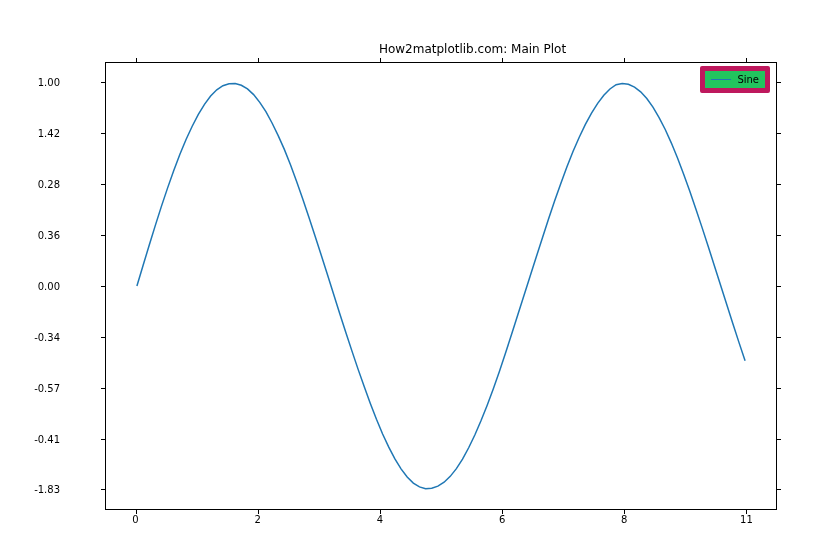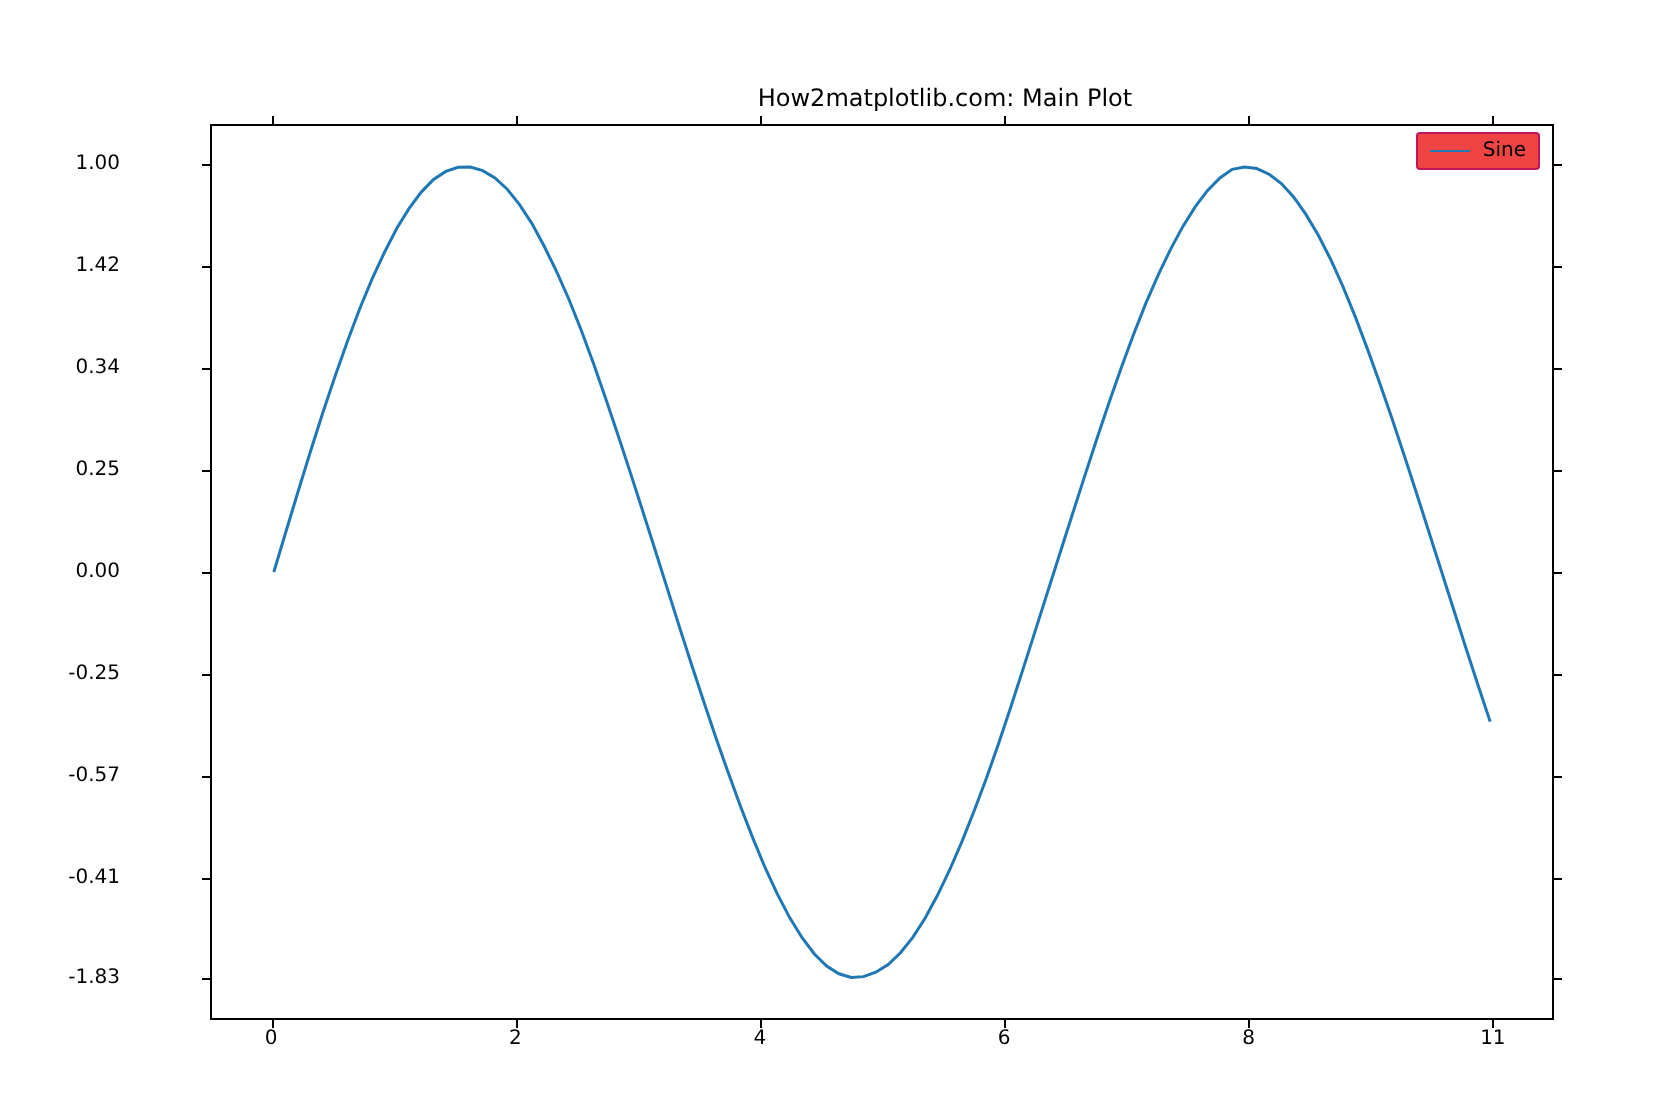--- a/index.html
+++ b/index.html
@@ -78,22 +78,22 @@
     position: absolute;
     width: 1px;
     height: 4px;
     background: #000;
     top: 58px;
   }
   .legend {
     position: absolute;
     right: 70px;
     top: 66px;
-    border: 1px solid #be185d;
-    background: #ef4444;
+    border: 5px solid #be185d;
+    background: #22c55e;
     font-size: 10px;
     padding: 3px 6px 3px 6px;
     border-radius: 2px;
   }
   .legend-row {
     display: flex;
     align-items: center;
     gap: 6px;
   }
   .legend-line {
@@ -120,24 +120,24 @@
 
 <div class="figure">
 
   <div class="title">
     <span class="title-inner">How2matplotlib.com: Main Plot</span>
   </div>
 
   <div class="ytick" style="top:489.45px">-1.83</div>
   <div class="ytick" style="top:438.55px">-0.41</div>
   <div class="ytick" style="top:387.64px">-0.57</div>
-  <div class="ytick" style="top:336.73px">-0.25</div>
+  <div class="ytick" style="top:336.73px">-0.34</div>
   <div class="ytick" style="top:285.82px">0.00</div>
-  <div class="ytick" style="top:234.91px">0.25</div>
-  <div class="ytick" style="top:184.00px">0.34</div>
+  <div class="ytick" style="top:234.91px">0.36</div>
+  <div class="ytick" style="top:184.00px">0.28</div>
   <div class="ytick" style="top:133.09px">1.42</div>
   <div class="ytick" style="top:82.18px">1.00</div>
 
   <div class="tickmark-y" style="top:489.45px"></div>
   <div class="tickmark-y2" style="top:489.45px"></div>
   <div class="tickmark-y" style="top:438.55px"></div>
   <div class="tickmark-y2" style="top:438.55px"></div>
   <div class="tickmark-y" style="top:387.64px"></div>
   <div class="tickmark-y2" style="top:387.64px"></div>
   <div class="tickmark-y" style="top:336.73px"></div>

